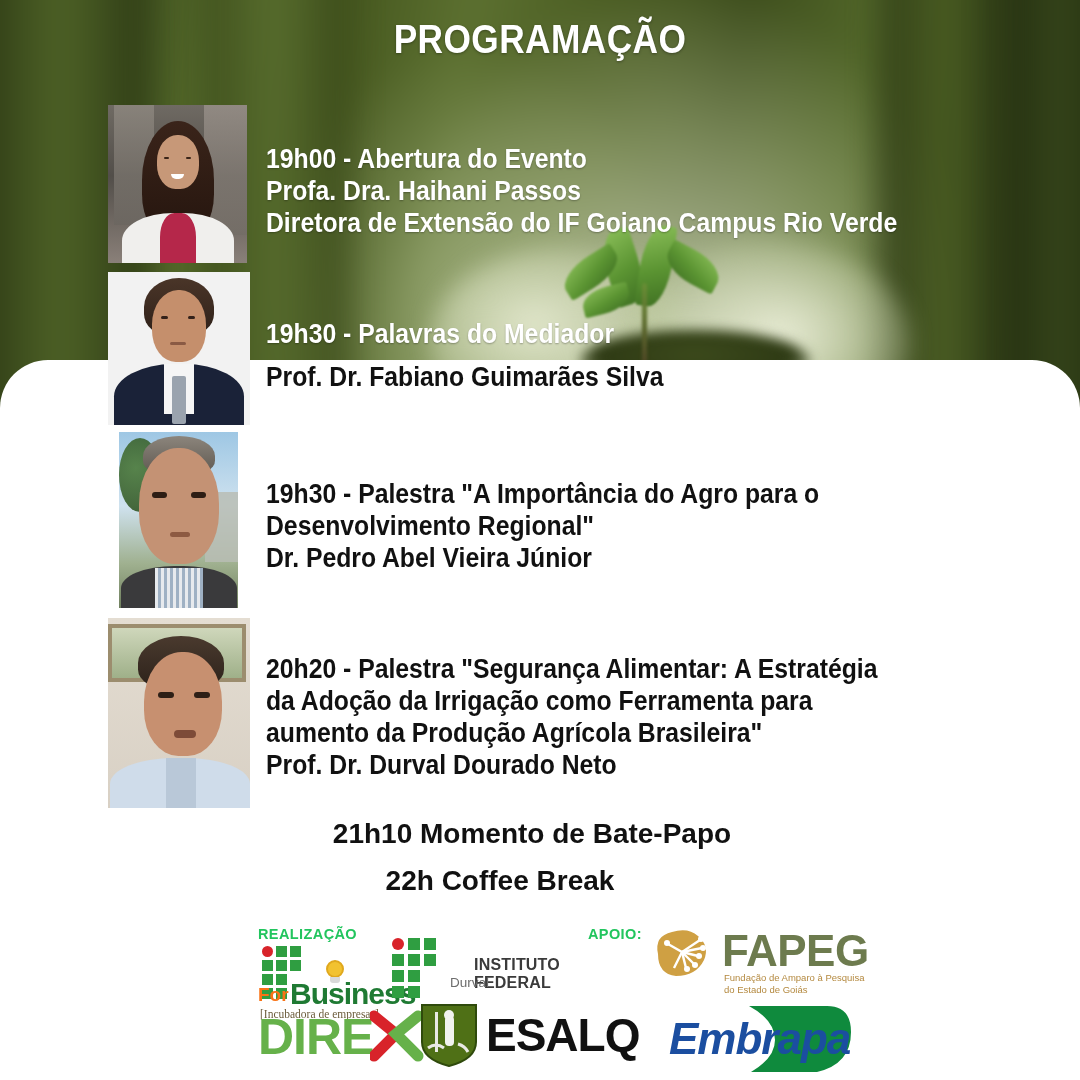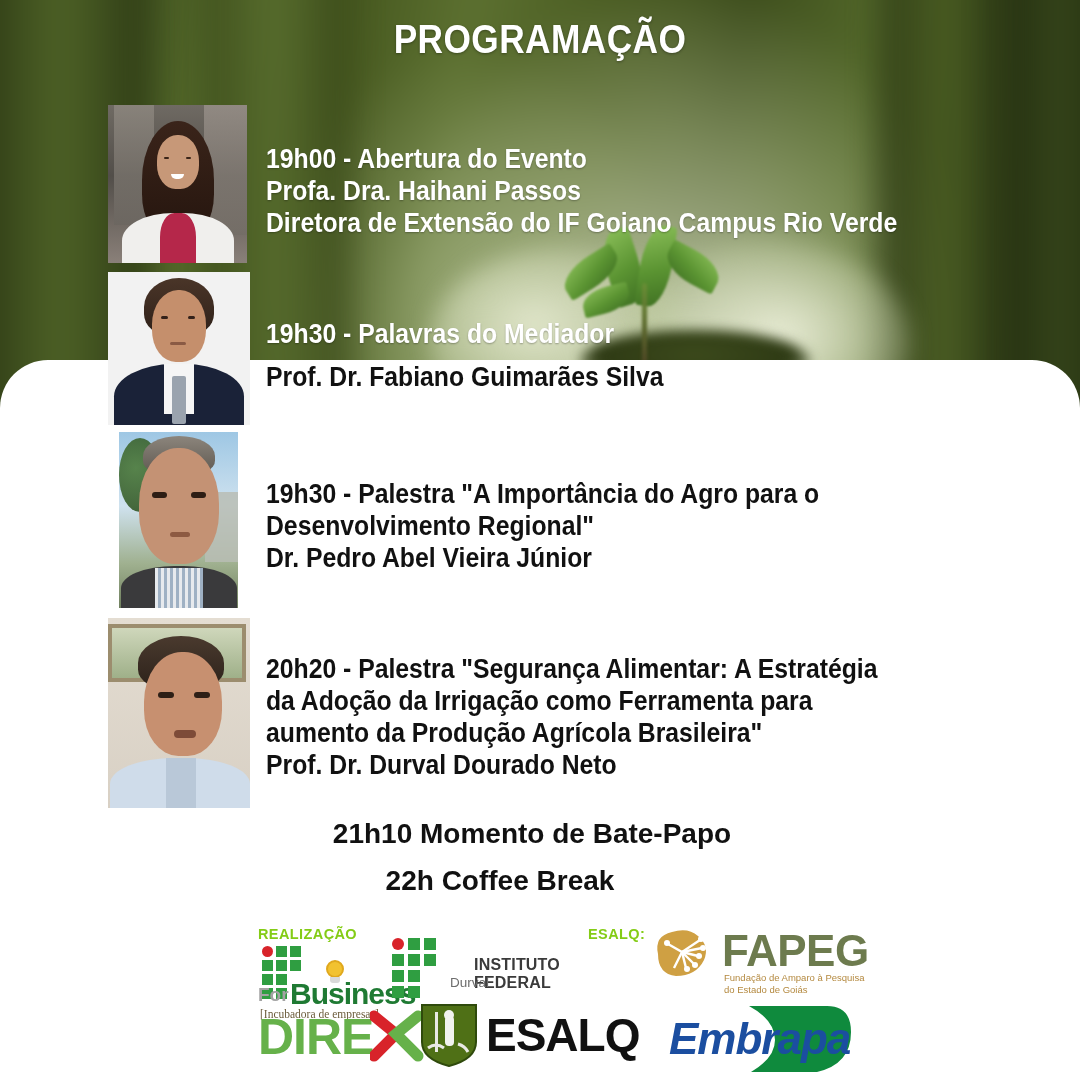--- a/index.html
+++ b/index.html
@@ -86,21 +86,21 @@
   .pw{ position:absolute; inset:0; }
   .sky{ position:absolute; inset:0; }
   .head{ position:absolute; border-radius:48% 48% 44% 44%; }
   .hair{ position:absolute; border-radius:50% 50% 38% 38%; }
   .torso{ position:absolute; border-radius:46% 46% 0 0; }
 
   
   #footer{ position:absolute; left:0; top:912px; width:1080px; height:168px; }
   .sec-label{
     position:absolute; font-family:"Liberation Sans", sans-serif;
-    font-weight:bold; font-size:14.5px; color:#84cc16; letter-spacing:.4px;
+    font-weight:bold; font-size:14.5px; color:#22c55e; letter-spacing:.4px;
   }
   
   .ifgrid{ position:absolute; }
   .ifgrid i{ position:absolute; display:block; background:#2f9e41; }
   .ifgrid i.red{ background:#d8232a; border-radius:50%; }
 
   .fb-word{ position:absolute; font-weight:bold; font-style:normal; }
   .bulb{ position:absolute; }
 
   .if-text1{ position:absolute; font-weight:bold; font-size:16px; color:#3a3a3a; letter-spacing:.2px;margin-left:24px; }
@@ -239,21 +239,21 @@
       <i style="left:28px; top:14px; width:11px;height:11px;"></i>
       <i style="left:0px;  top:28px; width:11px;height:11px;"></i>
       <i style="left:14px; top:28px; width:11px;height:11px;"></i>
       <i style="left:0px;  top:42px; width:11px;height:11px;"></i>
       <i style="left:14px; top:42px; width:11px;height:11px;"></i>
     </div>
     <div class="bulb" style="left:66px;top:14px;width:22px;height:26px;">
       <div style="position:absolute;left:2px;top:0;width:18px;height:18px;border-radius:50%;background:#f2c230;border:2px solid #e0a81d;"></div>
       <div style="position:absolute;left:6px;top:17px;width:10px;height:6px;background:#d9d9d9;border-radius:0 0 3px 3px;"></div>
     </div>
-    <div class="fb-word" style="left:0px; top:38px; font-size:19px; color:#a3a3a3;">For</div>
+    <div class="fb-word" style="left:0px; top:38px; font-size:19px; color:#f97316;">For</div>
     <div class="fb-word" style="left:32px; top:31px; font-size:30px; color:#1f7a33; letter-spacing:-1px;">Business</div>
     <div style="position:absolute;left:2px;top:62px;font-size:11.5px;color:#6b5b3a;font-family:'Liberation Serif',serif;">[Incubadora de empresas]</div>
   </div>
 
   <div style="position:absolute;left:392px;top:26px;width:180px;height:60px;">
     <div class="ifgrid" style="left:0px;top:0px;width:48px;height:58px;">
       <i class="red" style="left:0px;  top:0px;  width:12px;height:12px;"></i>
       <i style="left:16px; top:0px;  width:12px;height:12px;"></i>
       <i style="left:32px; top:0px;  width:12px;height:12px;"></i>
       <i style="left:0px;  top:16px; width:12px;height:12px;"></i>
@@ -281,21 +281,21 @@
       <path d="M4 3 H58 V40 Q58 57 31 64 Q4 57 4 40 Z" fill="#4f7016" stroke="#2f4a0c" stroke-width="2"></path>
       <rect x="27" y="14" width="9" height="30" rx="4" fill="#f2f2ef"></rect>
       <circle cx="31" cy="13" r="5" fill="#f2f2ef"></circle>
       <rect x="17" y="10" width="3" height="40" fill="#e9e9e4"></rect>
       <path d="M10 46 q8 -6 16 0" stroke="#e9e9e4" stroke-width="3" fill="none"></path>
       <path d="M40 42 q7 2 10 8" stroke="#e9e9e4" stroke-width="3" fill="none"></path>
     </svg>
     <div class="esalq" style="left:68px; top:6px;">ESALQ</div>
   </div>
 
-  <div class="sec-label" style="left:588px; top:14px;">ESALQ:</div>
+  <div class="sec-label" style="left:588px; top:14px;">APOIO:</div>
 
   <div style="position:absolute;left:648px;top:8px;width:220px;height:78px;">
     <svg width="70" height="60" style="position:absolute;left:0;top:4px;">
       <path d="M10 30 Q6 12 24 8 Q40 3 50 12 Q62 22 56 36 Q48 52 28 52 Q10 50 10 30 Z" fill="#cfa043"></path>
       <g stroke="#ffffff" stroke-width="2.4" fill="none">
         <path d="M26 44 L34 28 L52 16"></path>
           <path d="M34 28 L54 24"></path>
         <path d="M34 28 L50 32"></path>
           <path d="M34 28 L46 40"></path>
         <path d="M34 28 L38 44"></path>

